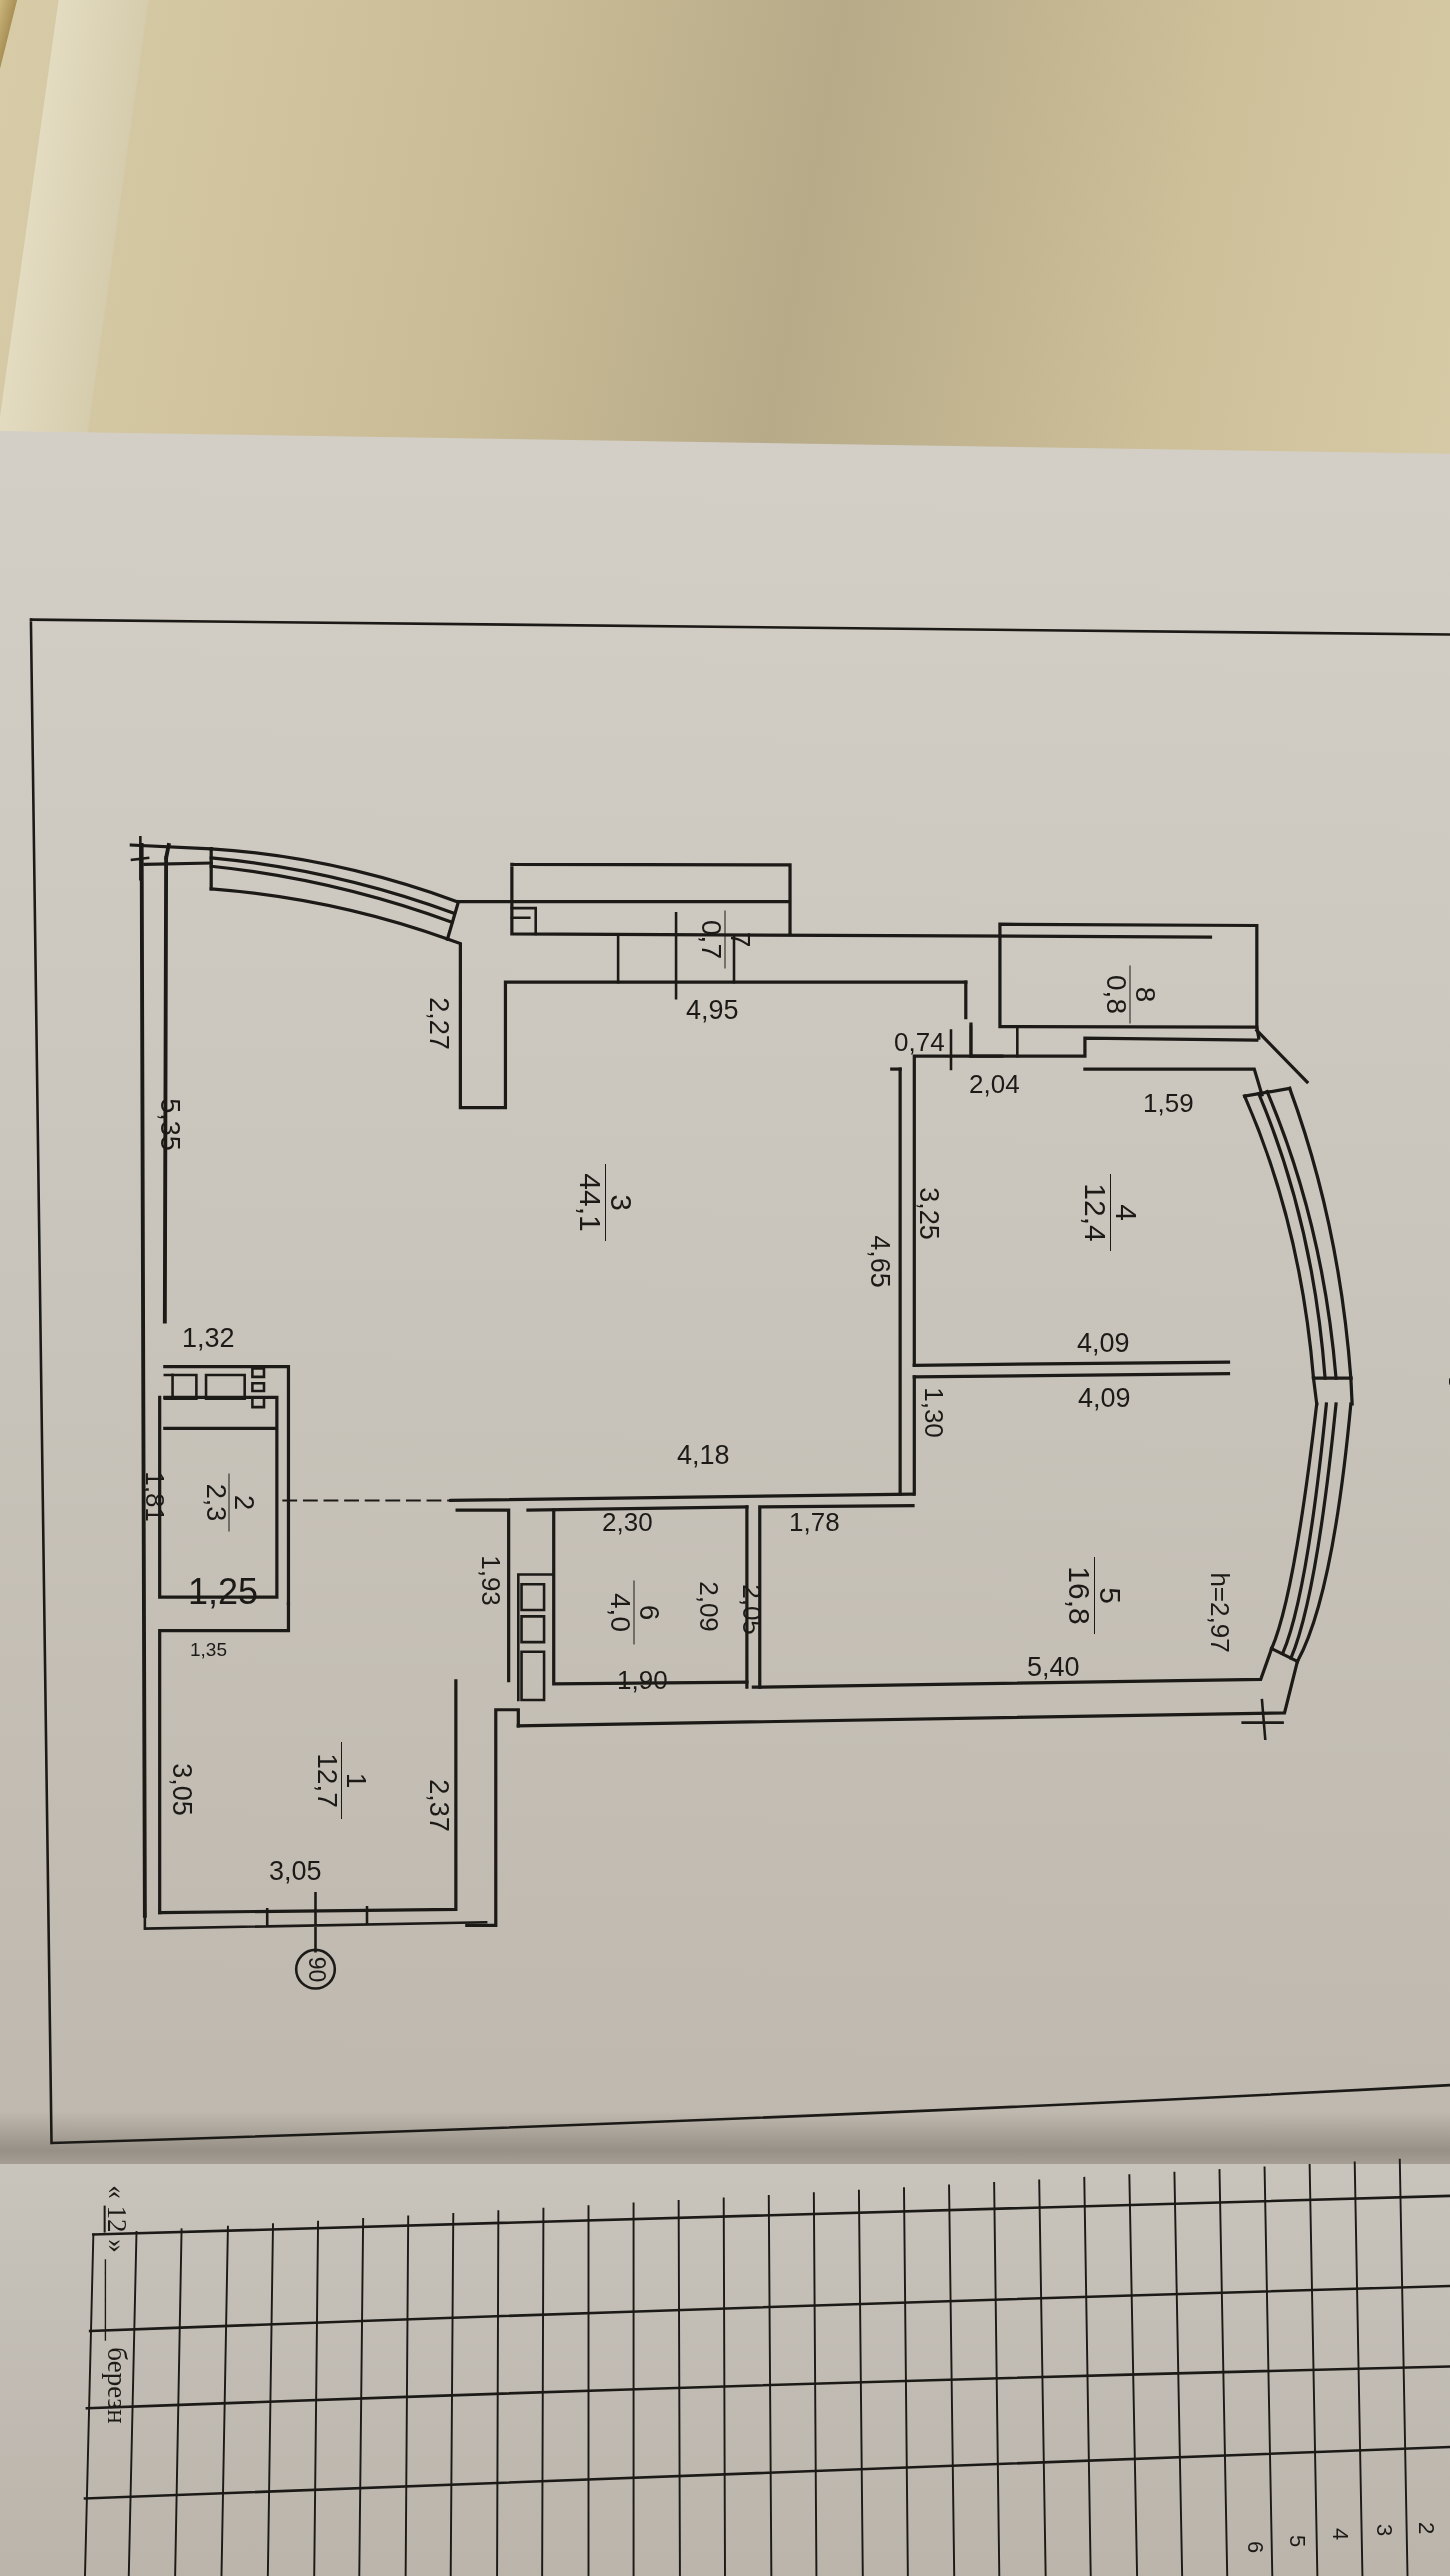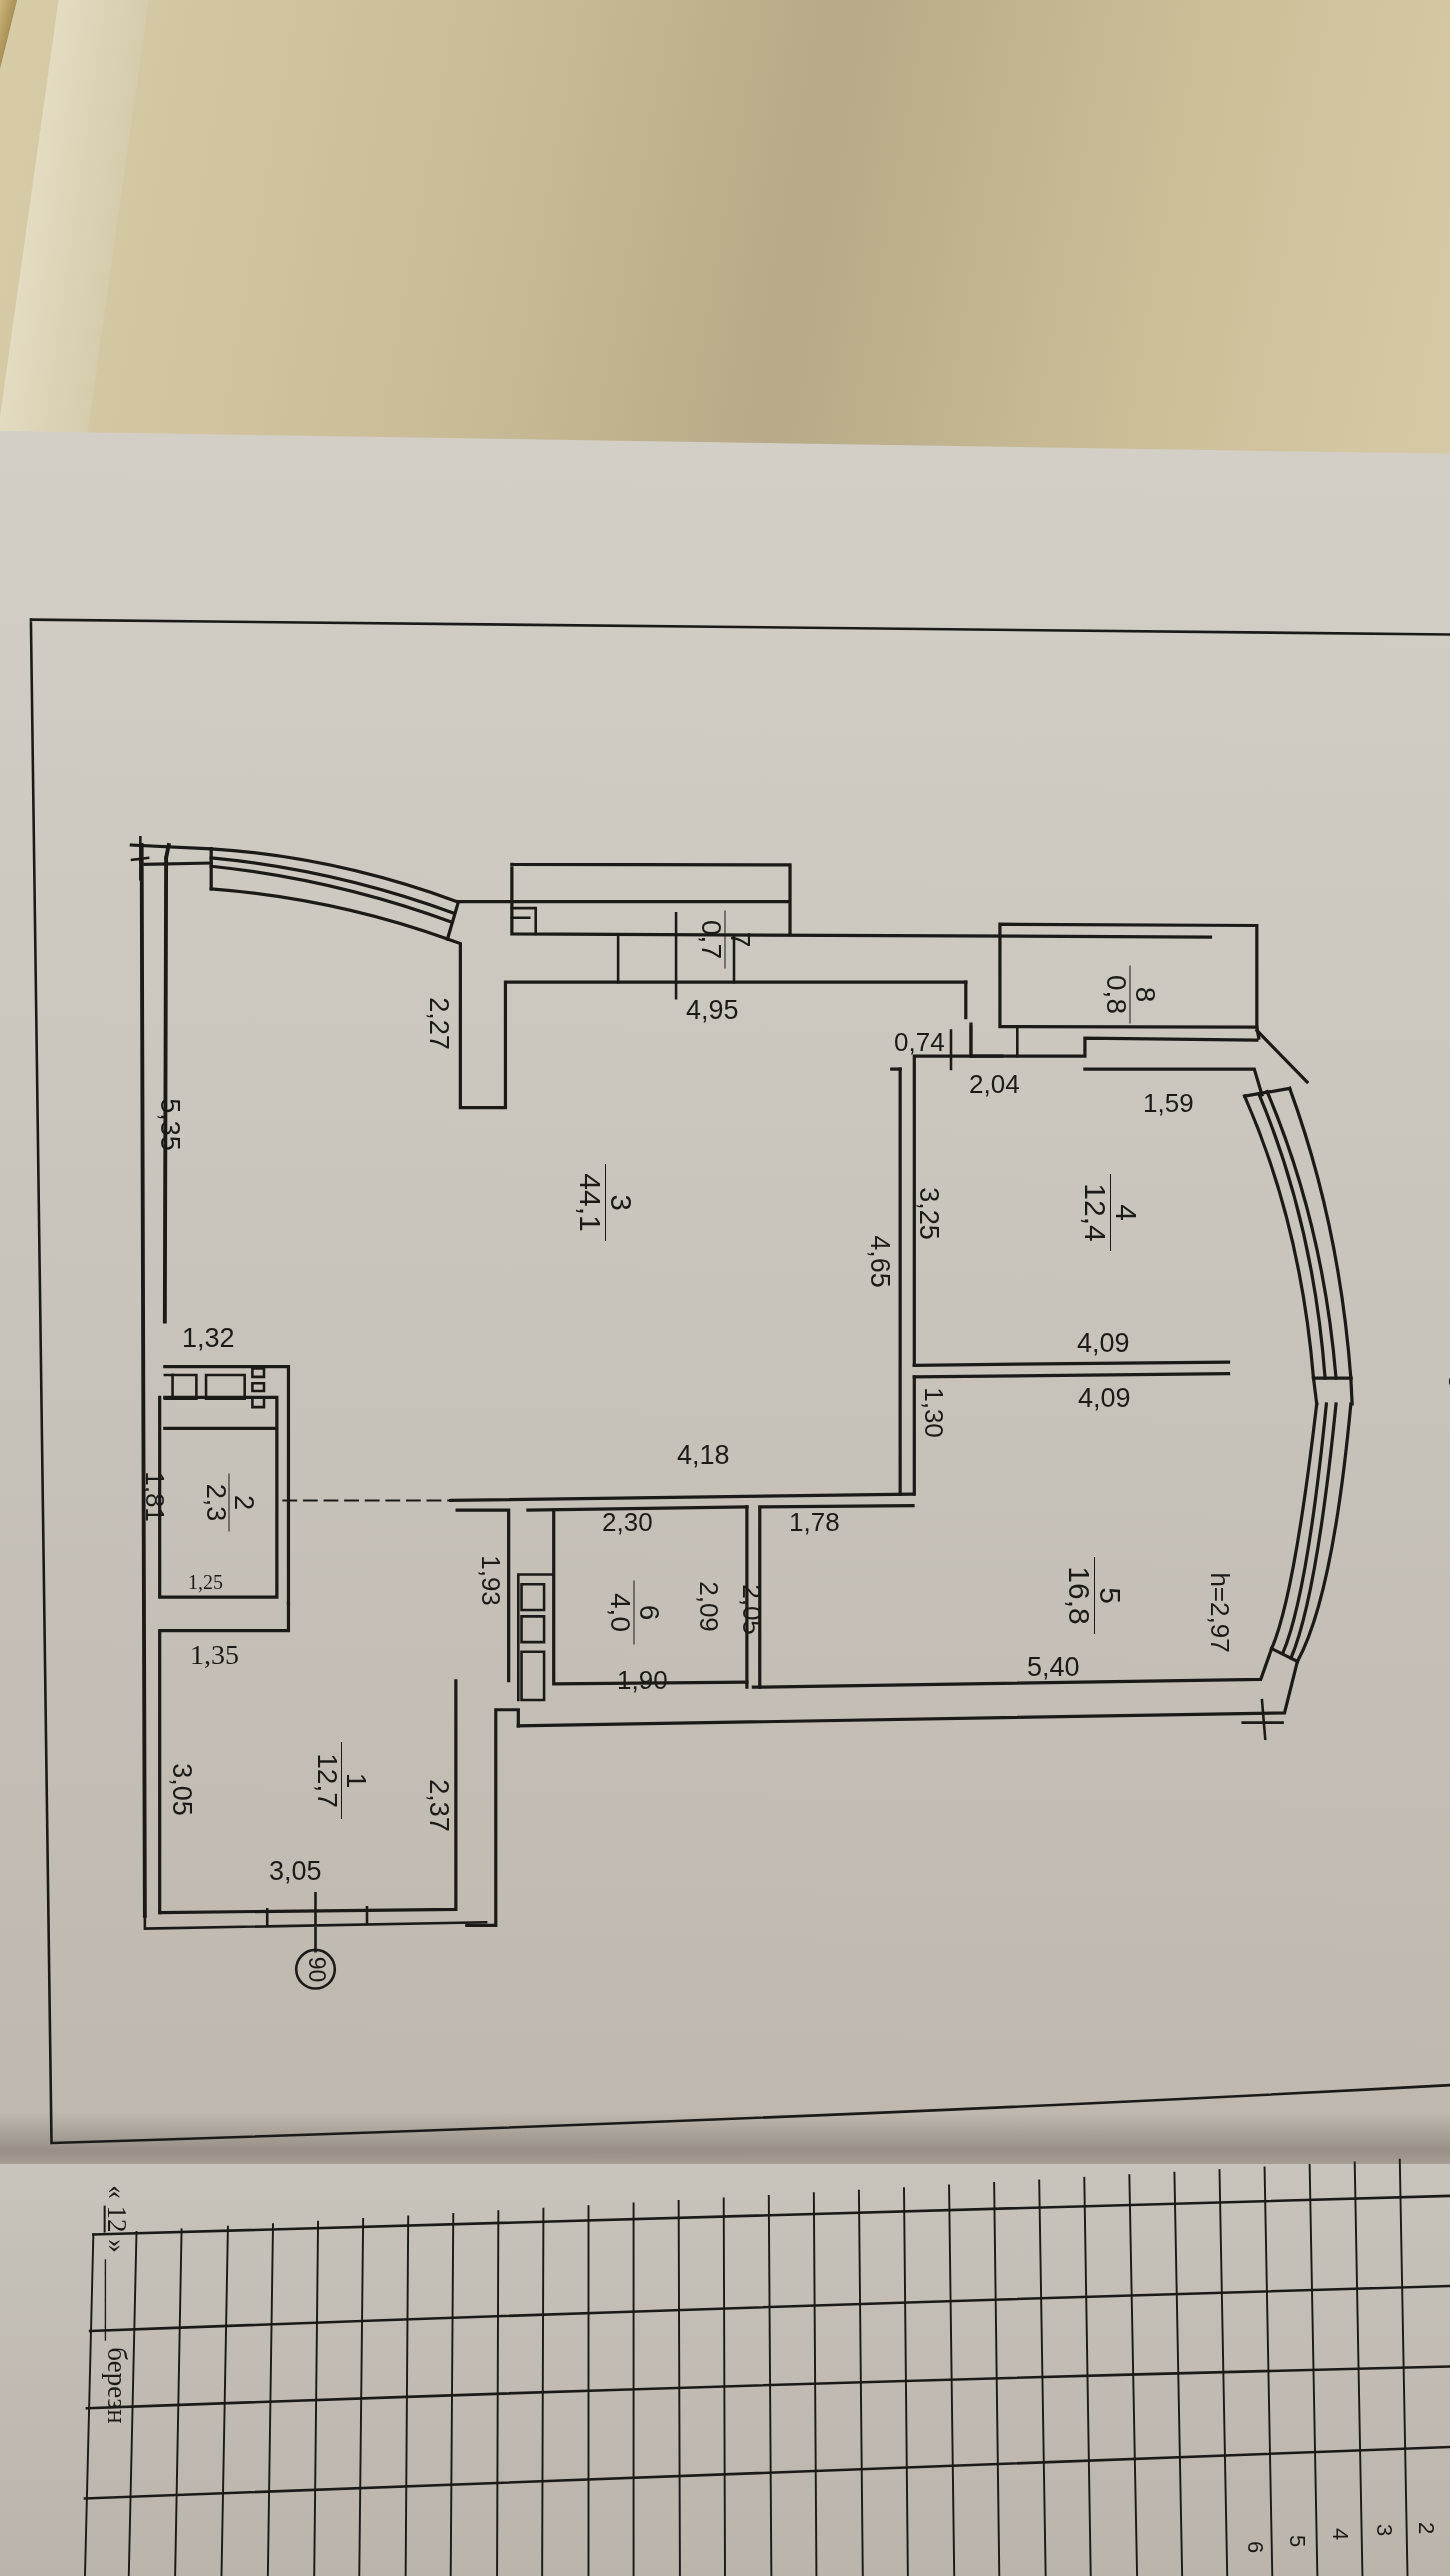--- a/index.html
+++ b/index.html
@@ -130,22 +130,22 @@
   <div style="position:absolute;left:686px;top:995px;font-size:27px;" data-name="dim-label">4,95</div>
   <div style="position:absolute;left:894px;top:1027px;font-size:26px;" data-name="dim-label">0,74</div>
   <div style="position:absolute;left:969px;top:1069px;font-size:26px;" data-name="dim-label">2,04</div>
   <div style="position:absolute;left:1143px;top:1088px;font-size:26px;" data-name="dim-label">1,59</div>
   <div style="position:absolute;left:1077px;top:1328px;font-size:27px;" data-name="dim-label">4,09</div>
   <div style="position:absolute;left:1078px;top:1383px;font-size:27px;" data-name="dim-label">4,09</div>
   <div style="position:absolute;left:182px;top:1323px;font-size:27px;" data-name="dim-label">1,32</div>
   <div style="position:absolute;left:677px;top:1440px;font-size:27px;" data-name="dim-label">4,18</div>
   <div style="position:absolute;left:602px;top:1507px;font-size:26px;" data-name="dim-label">2,30</div>
   <div style="position:absolute;left:789px;top:1507px;font-size:26px;" data-name="dim-label">1,78</div>
-  <div style="position:absolute;left:188px;top:1571px;font-size:20px;font-family:Liberation Serif, serif;" data-name="dim-label">1,25</div>
-  <div style="position:absolute;left:190px;top:1639px;font-size:28px;font-family:Liberation Serif, serif;" data-name="dim-label">1,35</div>
+  <div style="position:absolute;left:188px;top:1571px;font-size:36px;" data-name="dim-label">1,25</div>
+  <div style="position:absolute;left:190px;top:1639px;font-size:19px;" data-name="dim-label">1,35</div>
   <div style="position:absolute;left:617px;top:1665px;font-size:26px;" data-name="dim-label">1,90</div>
   <div style="position:absolute;left:1011px;top:1652px;font-size:27px;margin-left:16px;" data-name="dim-label">5,40</div>
   <div style="position:absolute;left:269px;top:1856px;font-size:27px;" data-name="dim-label">3,05</div>
 
   <div style="position:absolute;left:143px;top:1109px;transform:rotate(90deg);font-size:27px;" data-name="dim-label">5,35</div>
   <div style="position:absolute;left:412px;top:1008px;transform:rotate(90deg);font-size:27px;" data-name="dim-label">2,27</div>
   <div style="position:absolute;left:902px;top:1198px;transform:rotate(90deg);font-size:27px;" data-name="dim-label">3,25</div>
   <div style="position:absolute;left:853px;top:1246px;transform:rotate(90deg);font-size:27px;" data-name="dim-label">4,65</div>
   <div style="position:absolute;left:908px;top:1397px;transform:rotate(90deg);font-size:26px;" data-name="dim-label">1,30</div>
   <div style="position:absolute;left:129px;top:1481px;transform:rotate(90deg);font-size:26px;" data-name="dim-label">1,81</div>

